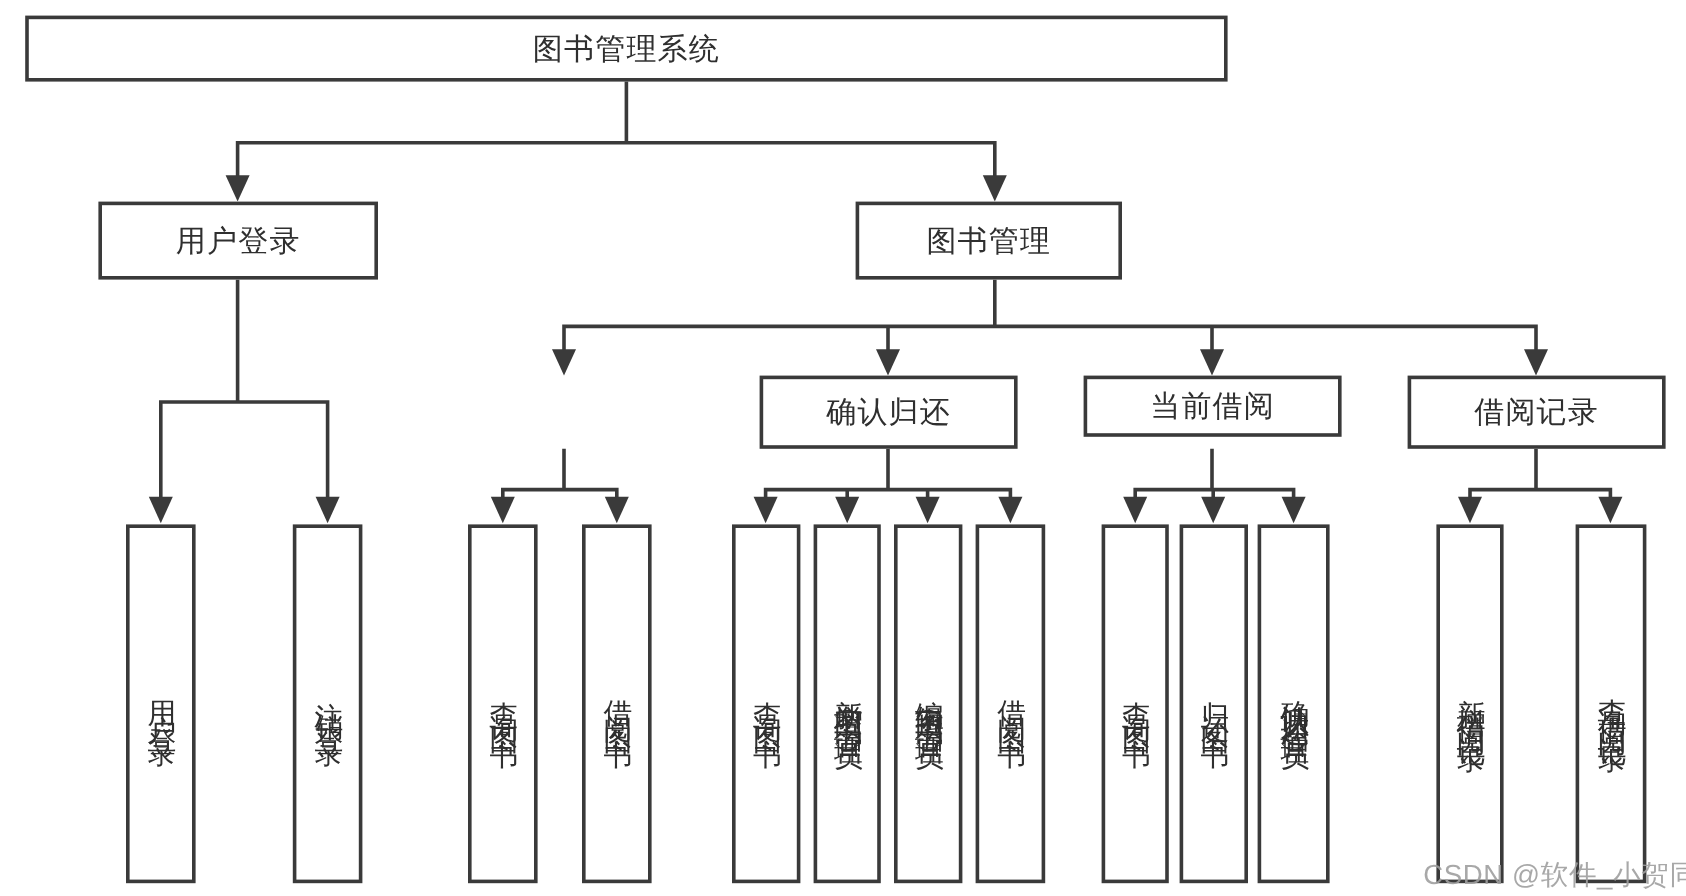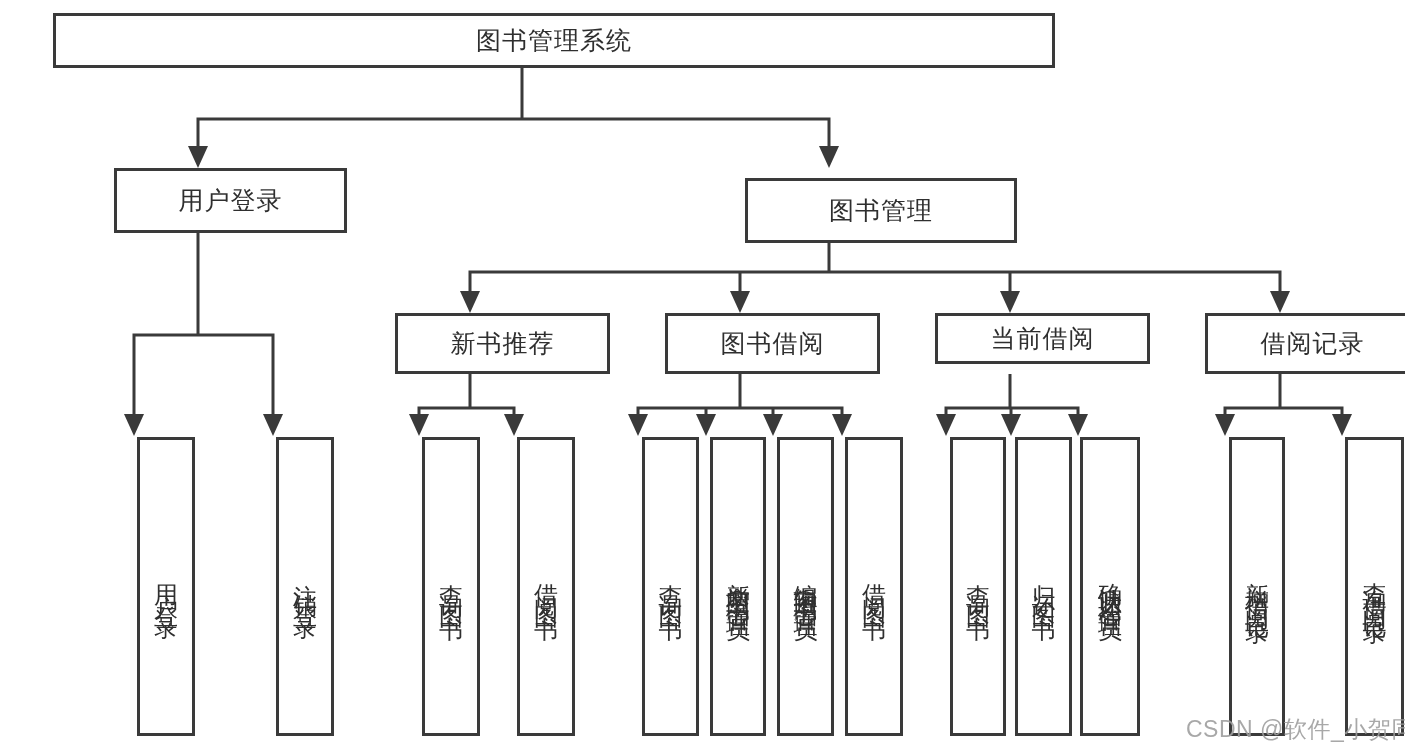--- a/index.html
+++ b/index.html
@@ -15,37 +15,36 @@
   }
   .connector-layer path{stroke:#3a3a3a;stroke-width:3;fill:none;}
   .connector-layer polygon{fill:#3a3a3a;stroke:none;}
   .box{
     position:absolute;
     box-sizing:border-box;
     border:3px solid #3a3a3a;
     background:#ffffff;
     display:flex;align-items:center;justify-content:center;
     color:#2f2f2f;
-    margin-left:32px;
   }
   .hbox{font-size:25px;letter-spacing:1px;white-space:nowrap;}
   .vbox{
     writing-mode:vertical-rl;
     text-orientation:mixed;
     font-size:24px;
     line-height:1;
     white-space:nowrap;
   }
   .ls-lg{letter-spacing:11px;}
   .ls-md{letter-spacing:8px;}
   .ls-sm{letter-spacing:5px;}
   
   .n-root        {left:21px;  top:13px;  width:1002px; height:55px;}
   .n-login       {left:82px;  top:168px; width:233px;  height:65px;}
-  .n-bookmgmt    {left:713px; top:178px; width:272px;  height:65px;}
+  .n-bookmgmt    {left:713px; top:168px; width:222px;  height:65px;}
   .n-newbook     {left:363px; top:313px; width:215px;  height:61px;}
   .n-borrow      {left:633px; top:313px; width:215px;  height:61px;}
   .n-current     {left:903px; top:313px; width:215px;  height:51px;}
   .n-record      {left:1173px;top:313px; width:215px;  height:61px;}
   .leaf{top:437px;height:299px;}
   .l1a{left:105px;width:58px;}
   .l1b{left:244px;width:58px;}
   .l2a{left:390px;width:58px;}
   .l2b{left:485px;width:58px;}
   .l3a{left:610px;width:57px;}
@@ -120,22 +119,21 @@
       <polygon points="1215,414 1235,414 1225,436"></polygon>
       <polygon points="1332,414 1352,414 1342,436"></polygon>
     </g>
   </svg>
 
   <div class="box hbox n-root">图书管理系统</div>
 
   <div class="box hbox n-login">用户登录</div>
   <div class="box hbox n-bookmgmt">图书管理</div>
 
-  <div class="box hbox n-newbook">新书推荐</div>
-  <div class="box hbox n-borrow">图书借阅</div>
+  <div class="box hbox n-borrow">确认归还</div>
   <div class="box hbox n-current">当前借阅</div>
   <div class="box hbox n-record">借阅记录</div>
 
   <div class="box vbox leaf ls-lg l1a">用户登录</div>
   <div class="box vbox leaf ls-lg l1b">注销登录</div>
 
   <div class="box vbox leaf ls-lg l2a">查询图书</div>
   <div class="box vbox leaf ls-lg l2b">借阅图书</div>
 
   <div class="box vbox leaf ls-lg l3a">查询图书</div>

